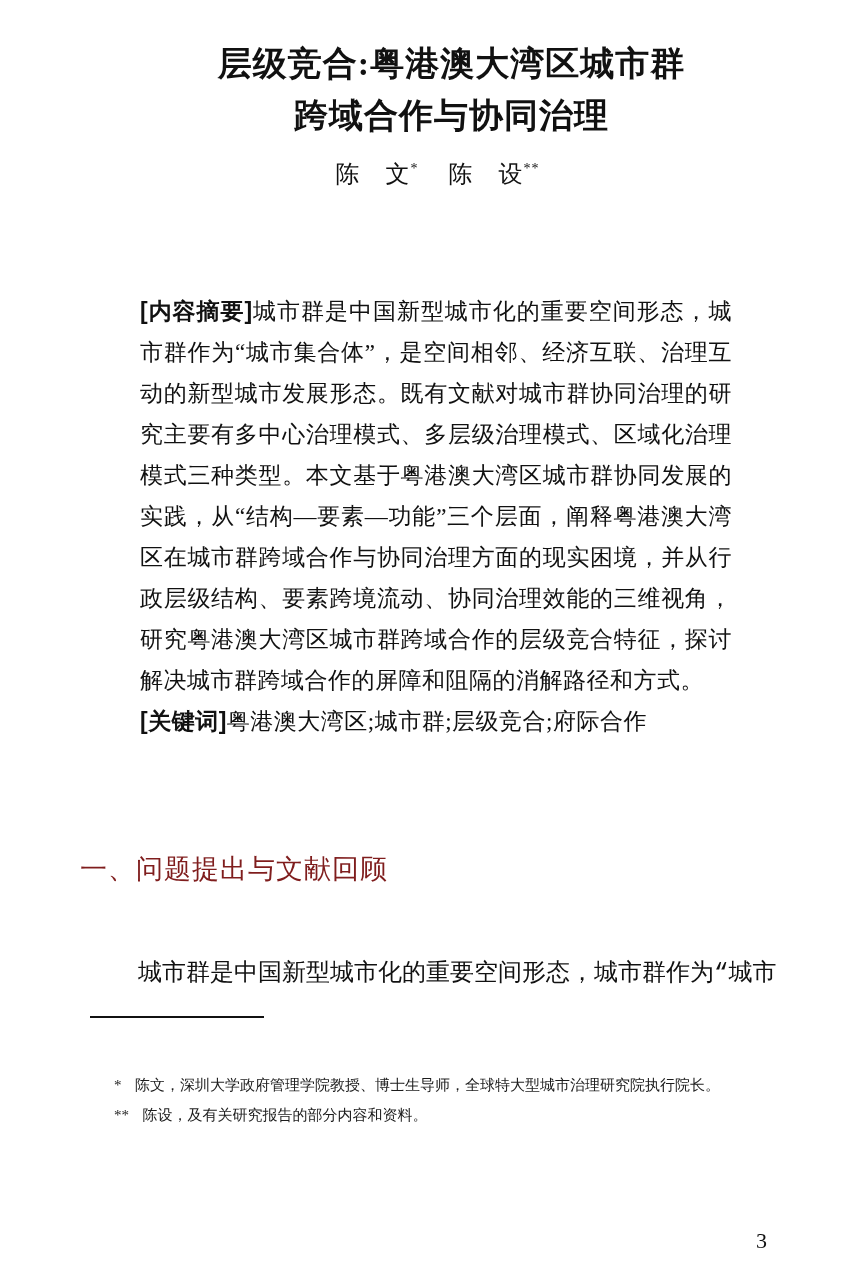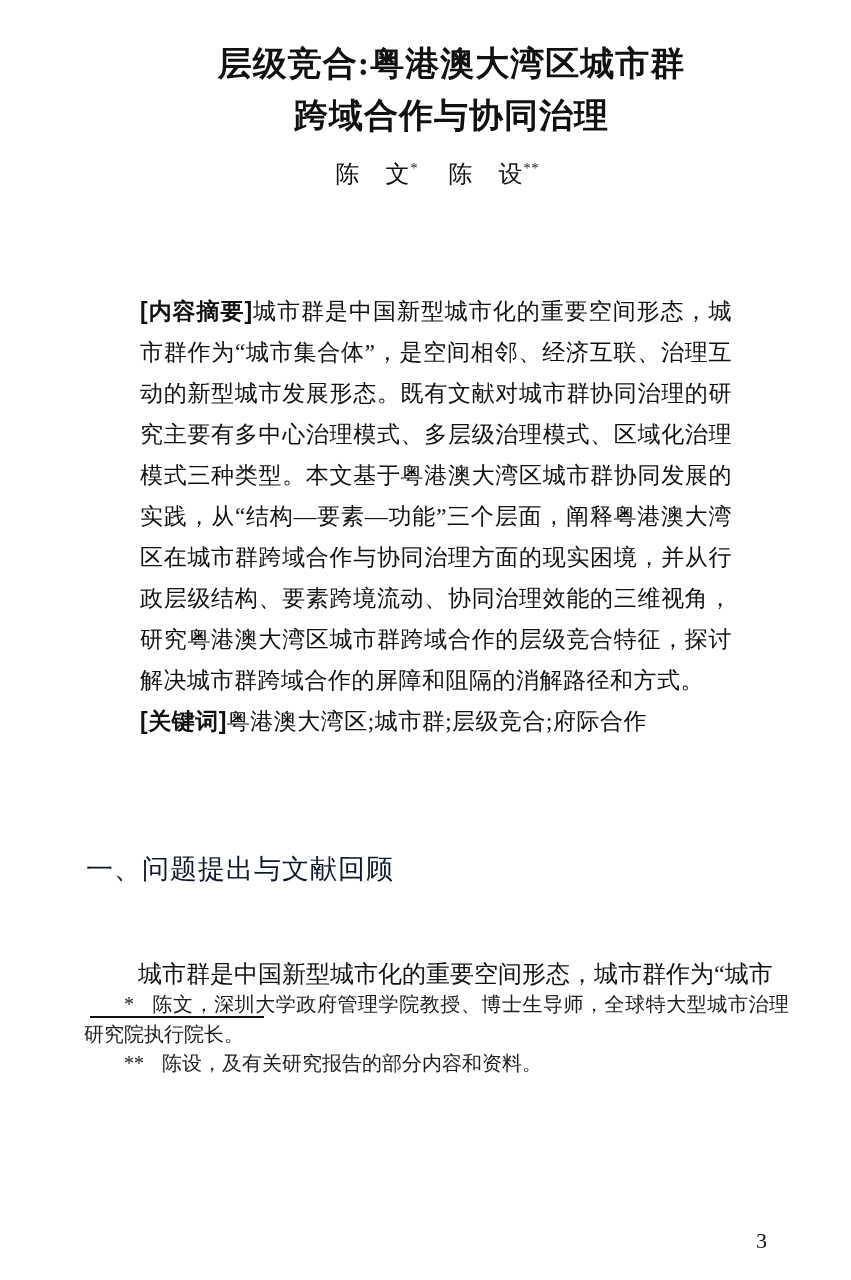--- a/index.html
+++ b/index.html
@@ -52,53 +52,54 @@
   .abstract-block p { margin: 0; }
   .block-label {
     font-family: "Liberation Sans", "DejaVu Sans", sans-serif;
     font-weight: bold;
     margin-right: 0;
   }
   .keywords-line .block-label { }
   .section-heading {
     position: absolute;
     top: 851px;
-    left: 86px;
+    left: 80px;
     font-family: "Liberation Sans", "DejaVu Sans", sans-serif;
     font-weight: 400;
     font-size: 27px;
-    color: #0f172a;
+    color: #7f1d1d;
     letter-spacing: 1px;
     text-align: right;
   }
   .body-paragraph {
     position: absolute;
     top: 956px;
     left: 90px;
     right: 52px;
     font-size: 24px;
     line-height: 36px;
     text-indent: 2em;
     text-align: justify;
     margin: 0;
+    font-family: Liberation Mono, monospace;
   }
   .footnote-divider {
     position: absolute;
     top: 1016px;
     left: 90px;
     width: 174px;
     height: 2px;
     background: #111111;
   }
   .footnotes {
     position: absolute;
-    top: 990px;
+    top: 1071px;
     left: 84px;
     right: 62px;
-    font-size: 20px;
+    font-size: 15px;
     line-height: 29.5px;
     text-align: justify;
     color: #1c1c1c;
   }
   .footnotes p { margin: 0; text-indent: 2em; }
   .fn-marker { margin-right: 0.9em; }
   .note-marker { margin-right: 0; }
   .page-number {
     position: absolute;
     top: 1228px;

